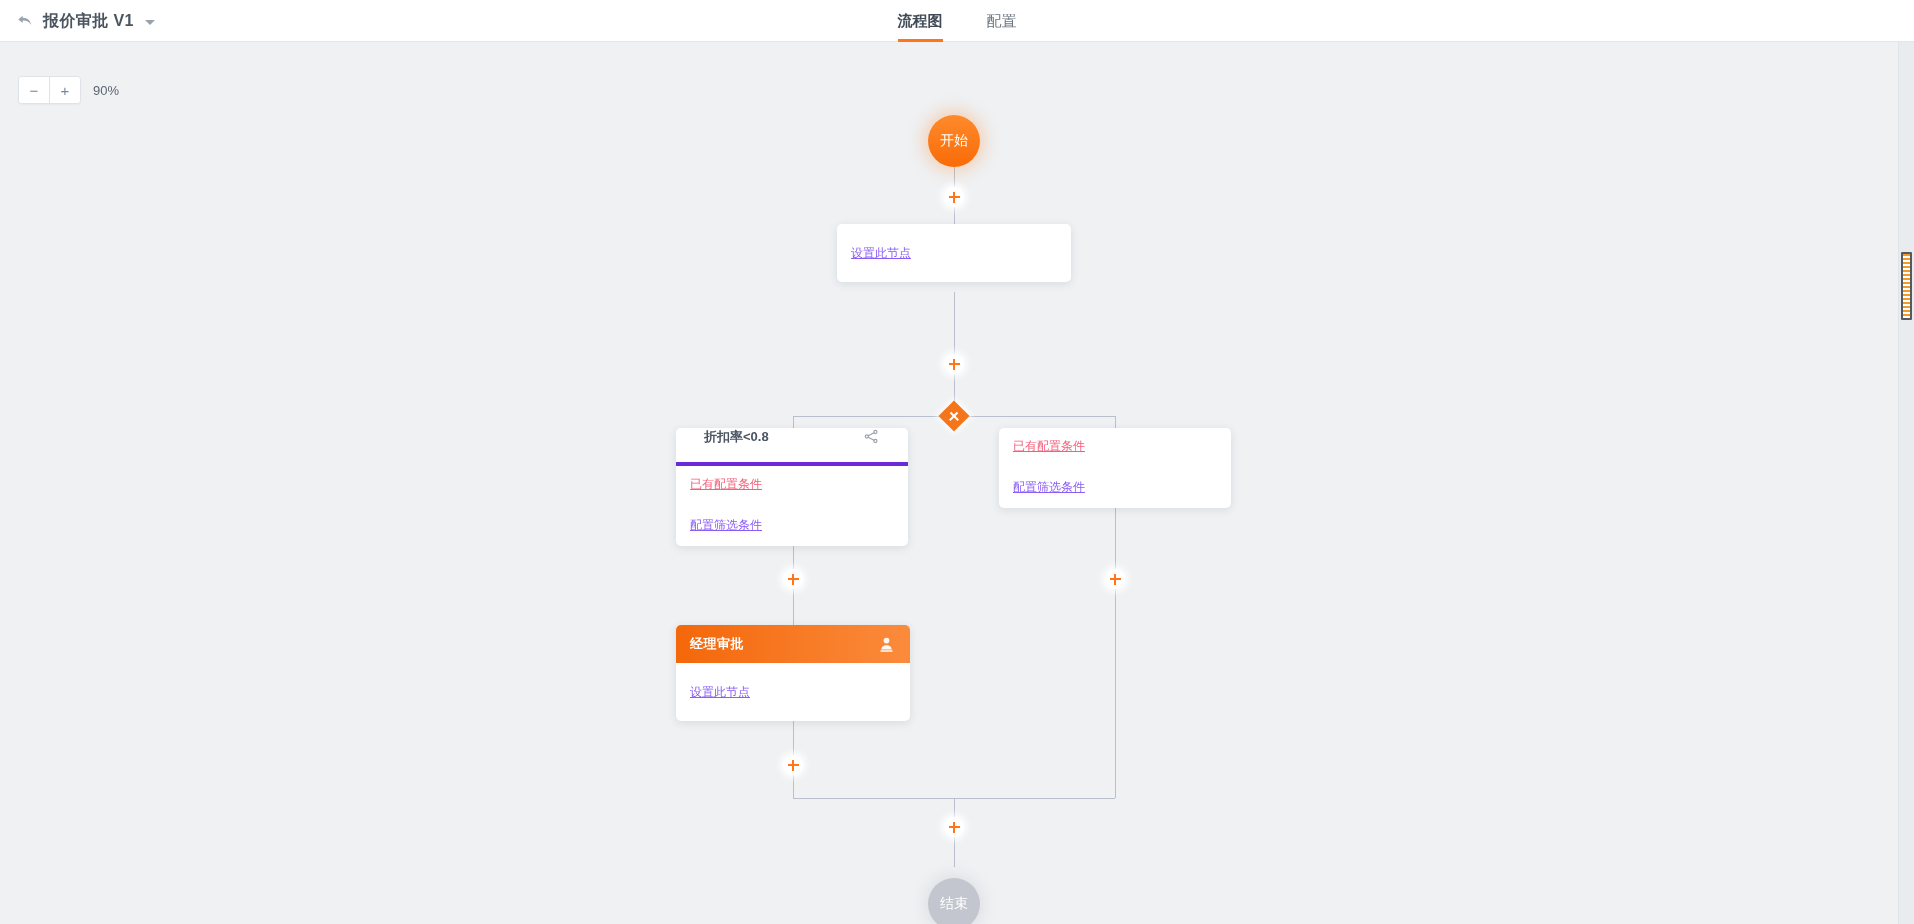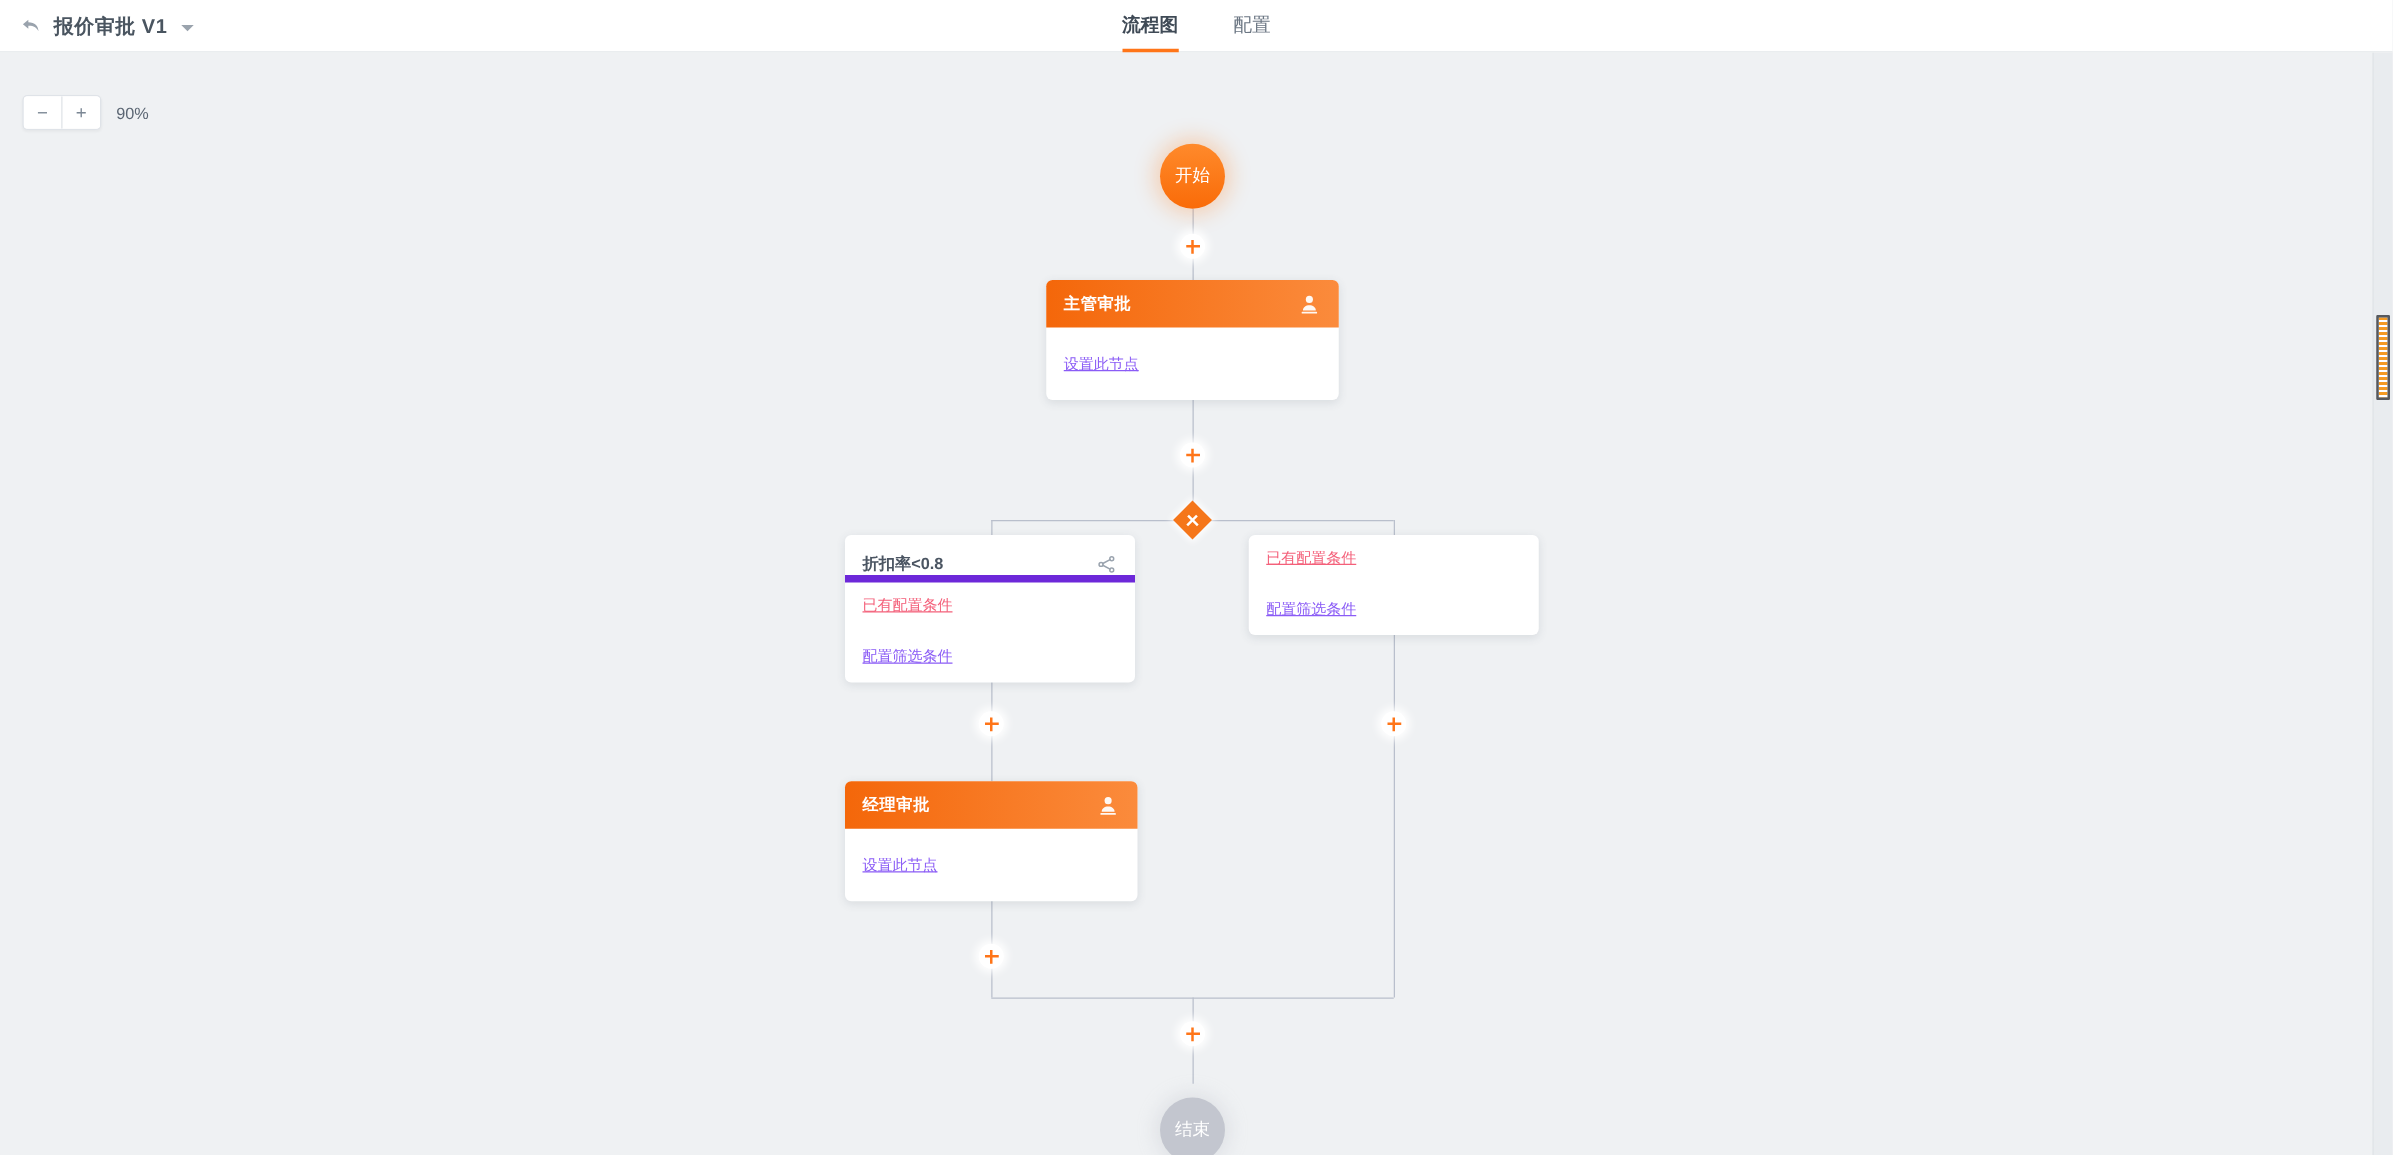--- a/index.html
+++ b/index.html
@@ -256,24 +256,24 @@
     text-decoration: underline;
     cursor: pointer;
     white-space: nowrap;
   }
 
   
   .cond-card { width: 232px; }
   .cond-head {
     height: 38px;
     display: flex;
-    align-items: flex-end;
-    padding: 0 14px;
-    box-sizing: border-box;
-    border-bottom: 6px solid #6d28d9;
+    align-items: flex-start;
+    padding: 0 28px;
+    box-sizing: border-box;
+    border-bottom: 4px solid #6d28d9;
   }
   .cond-title {
     flex: 1;
     font-size: 13px;
     font-weight: bold;
     color: #4b5562;
     white-space: nowrap;
   }
   .share-icon { width: 17px; height: 17px; color: #9aa3ae; cursor: pointer; }
   .share-icon svg { display: block; }
@@ -362,30 +362,20 @@
 
   <div class="line-v" style="left:954px; top:756px; height:69px;"></div>
 
   <div class="terminal start" style="left:954px; top:73px;align-items:center;">
     <span>开始</span>
   </div>
 
   <div class="plus-btn" style="left:954px; top:155px;"></div>
 
   <div class="card approval-card" style="left:837px; top:182px;">
-    <div class="approval-head">
-      <span class="approval-title">主管审批</span>
-      <span class="person-icon">
-        <svg viewBox="0 0 24 24" width="19" height="19" fill="currentColor">
-          <circle cx="12" cy="7" r="3.6"></circle>
-          <path d="M5.5 18.2c0-3.2 2.9-5.2 6.5-5.2s6.5 2 6.5 5.2z"></path>
-          <rect x="4.2" y="19.4" width="15.6" height="1.8" rx=".6"></rect>
-        </svg>
-      </span>
-    </div>
     <div class="approval-body">
       <span class="link-orange">设置此节点</span>
     </div>
   </div>
 
   <div class="plus-btn" style="left:954px; top:322px;"></div>
 
   <div class="diamond" style="left:954px; top:374px;"></div>
 
   <div class="card cond-card" style="left:676px; top:386px;">

